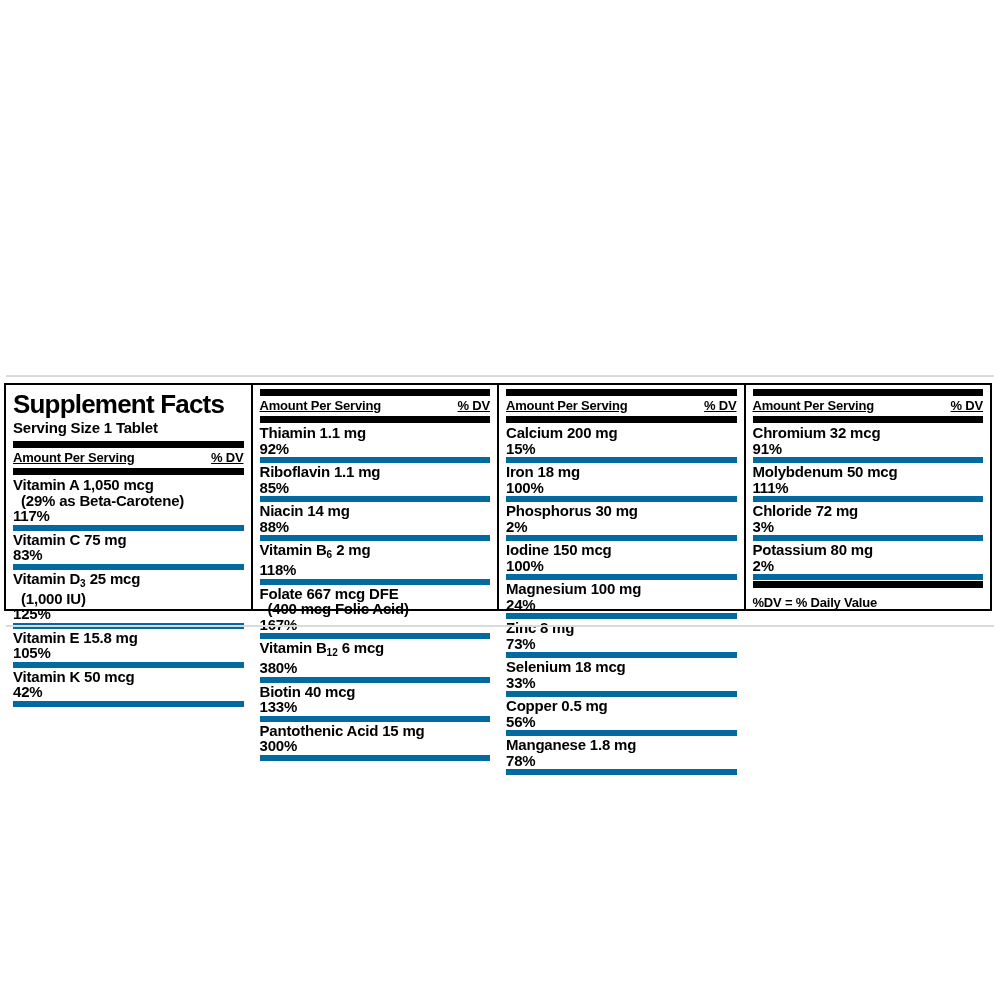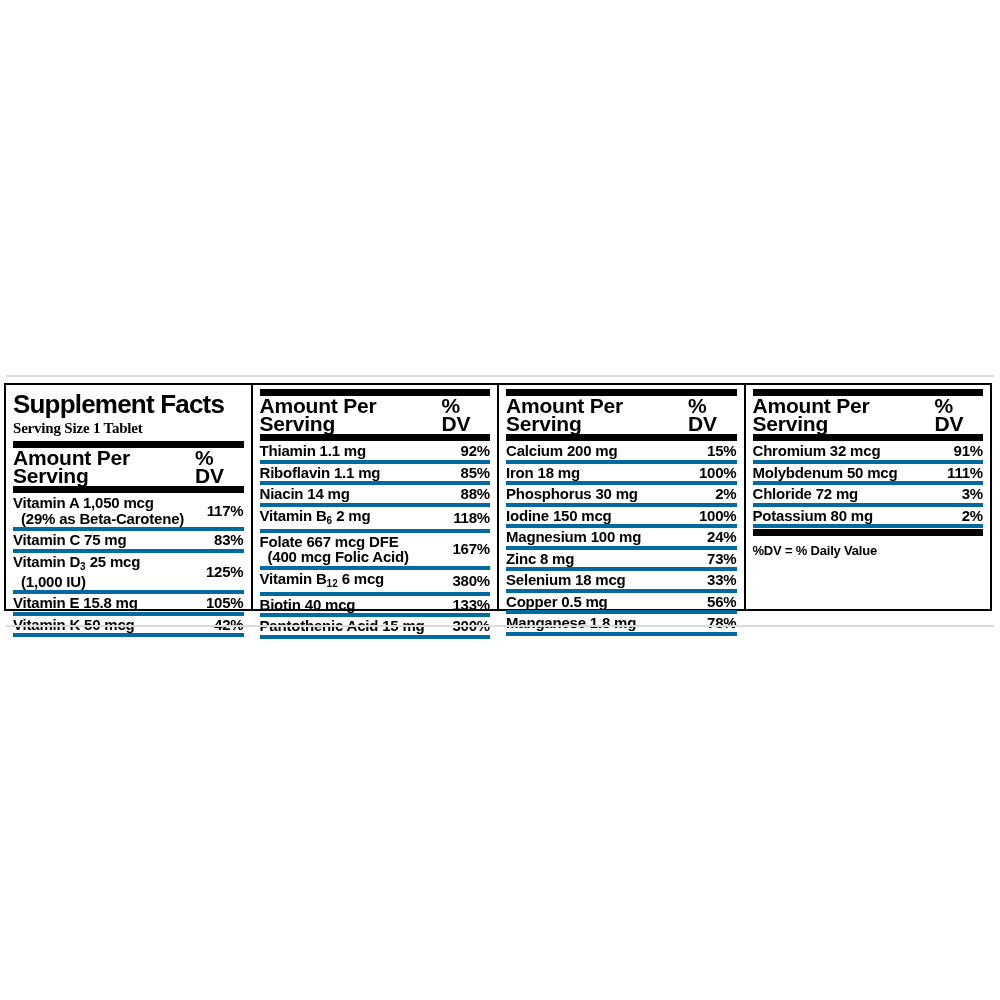--- a/index.html
+++ b/index.html
@@ -10,27 +10,27 @@
   .edge-line{position:absolute;left:6px;width:988px;height:2px;background:#dadada;}
   .edge-line.top{top:375px;}
   .edge-line.bottom{top:625px;}
   .panel{
     position:absolute;left:4px;top:383px;width:988px;height:228px;
     border:2px solid #000;box-sizing:border-box;display:flex;background:#fff;
   }
   .col{flex:1 1 0;min-width:0;padding:3px 7px 0;box-sizing:border-box;}
   .vdiv{flex:0 0 2px;background:#000;}
   .title{font-size:26px;font-weight:bold;letter-spacing:-0.8px;line-height:30px;white-space:nowrap;margin-top:1px;}
-  .serving{font-size:15px;font-weight:bold;line-height:18px;margin-bottom:4px;letter-spacing:-0.2px;font-family:Liberation Serif, serif;}
+  .serving{font-size:15px;font-weight:bold;line-height:18px;margin-bottom:4px;letter-spacing:-0.2px;}
   .bar{height:7px;background:#000;margin:1px 0;}
   .hdr{display:flex;justify-content:space-between;align-items:flex-start;
-       font-size:21px;font-weight:bold;line-height:18px;letter-spacing:-0.2px;}
-  .row{display:flex;justify-content:space-between;align-items:center;
-       border-bottom:4px solid #0369a1;padding:1px 0;
-       font-size:15px;font-weight:bold;line-height:15.5px;letter-spacing:-0.2px;}
+       font-size:13px;font-weight:bold;line-height:18px;letter-spacing:-0.2px;text-decoration:underline;}
+  .row{display:flex;justify-content:space-between;align-items:flex-start;
+       border-bottom:6px solid #0369a1;padding:1px 0;
+       font-size:15px;font-weight:bold;line-height:15.5px;letter-spacing:-0.2px;flex-direction:column;}
   .nm{flex:1 1 auto;padding-right:4px;}
   .note{padding-left:8px;}
   .dv{flex:0 0 auto;white-space:nowrap;}
   .sub{font-size:10px;vertical-align:-2.5px;letter-spacing:0;}
   .footnote{font-size:13px;font-weight:bold;padding-top:6px;letter-spacing:-0.2px;}
 </style>
 </head>
 <body>
 
 <div class="stage">

